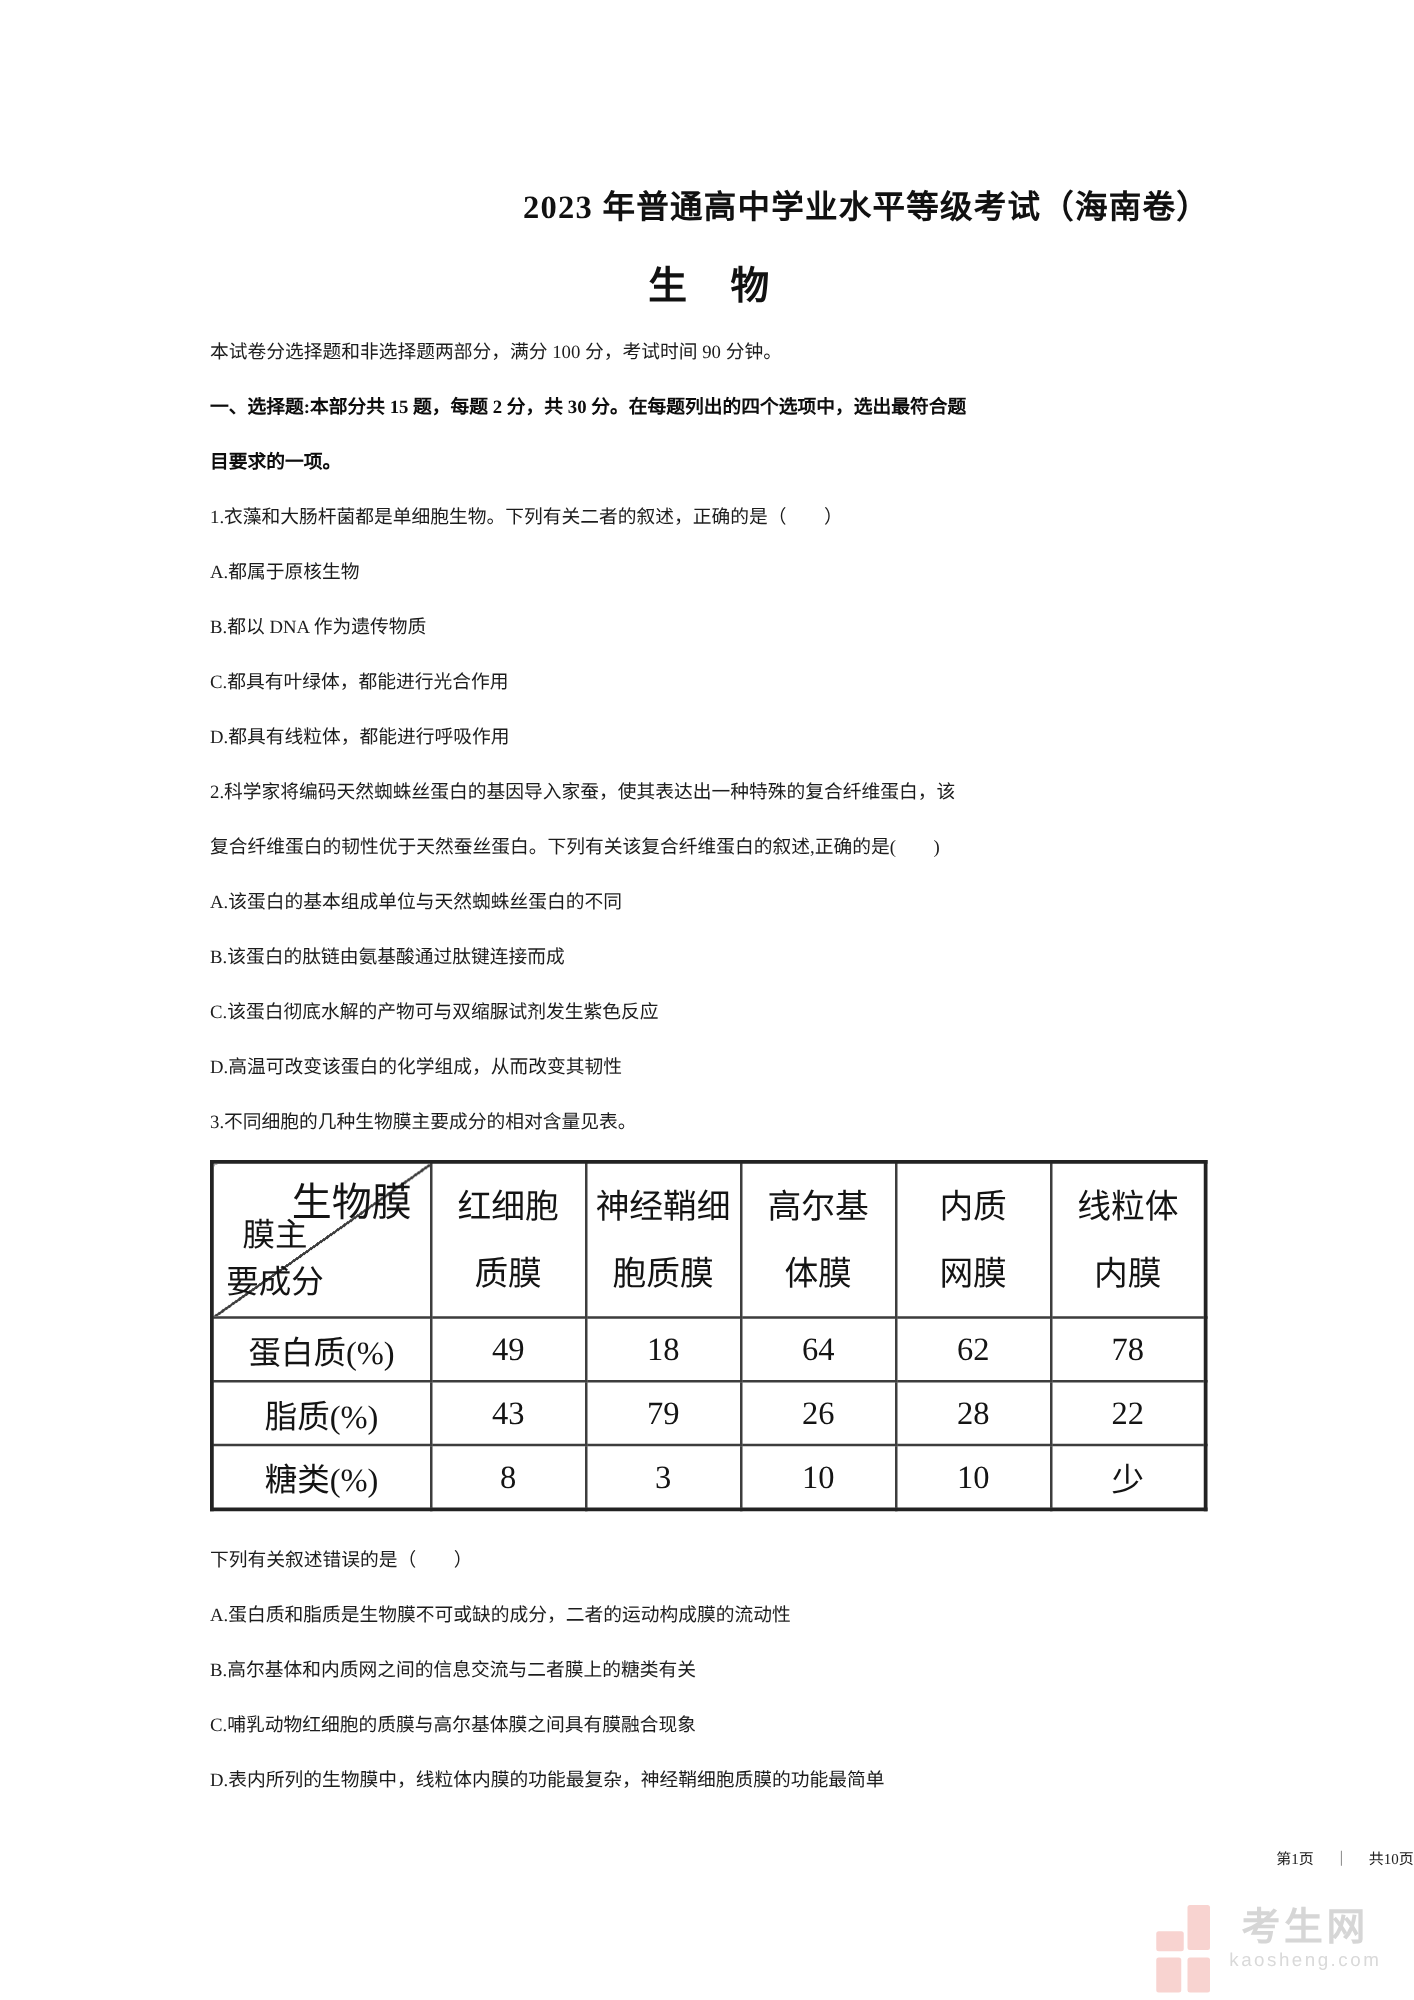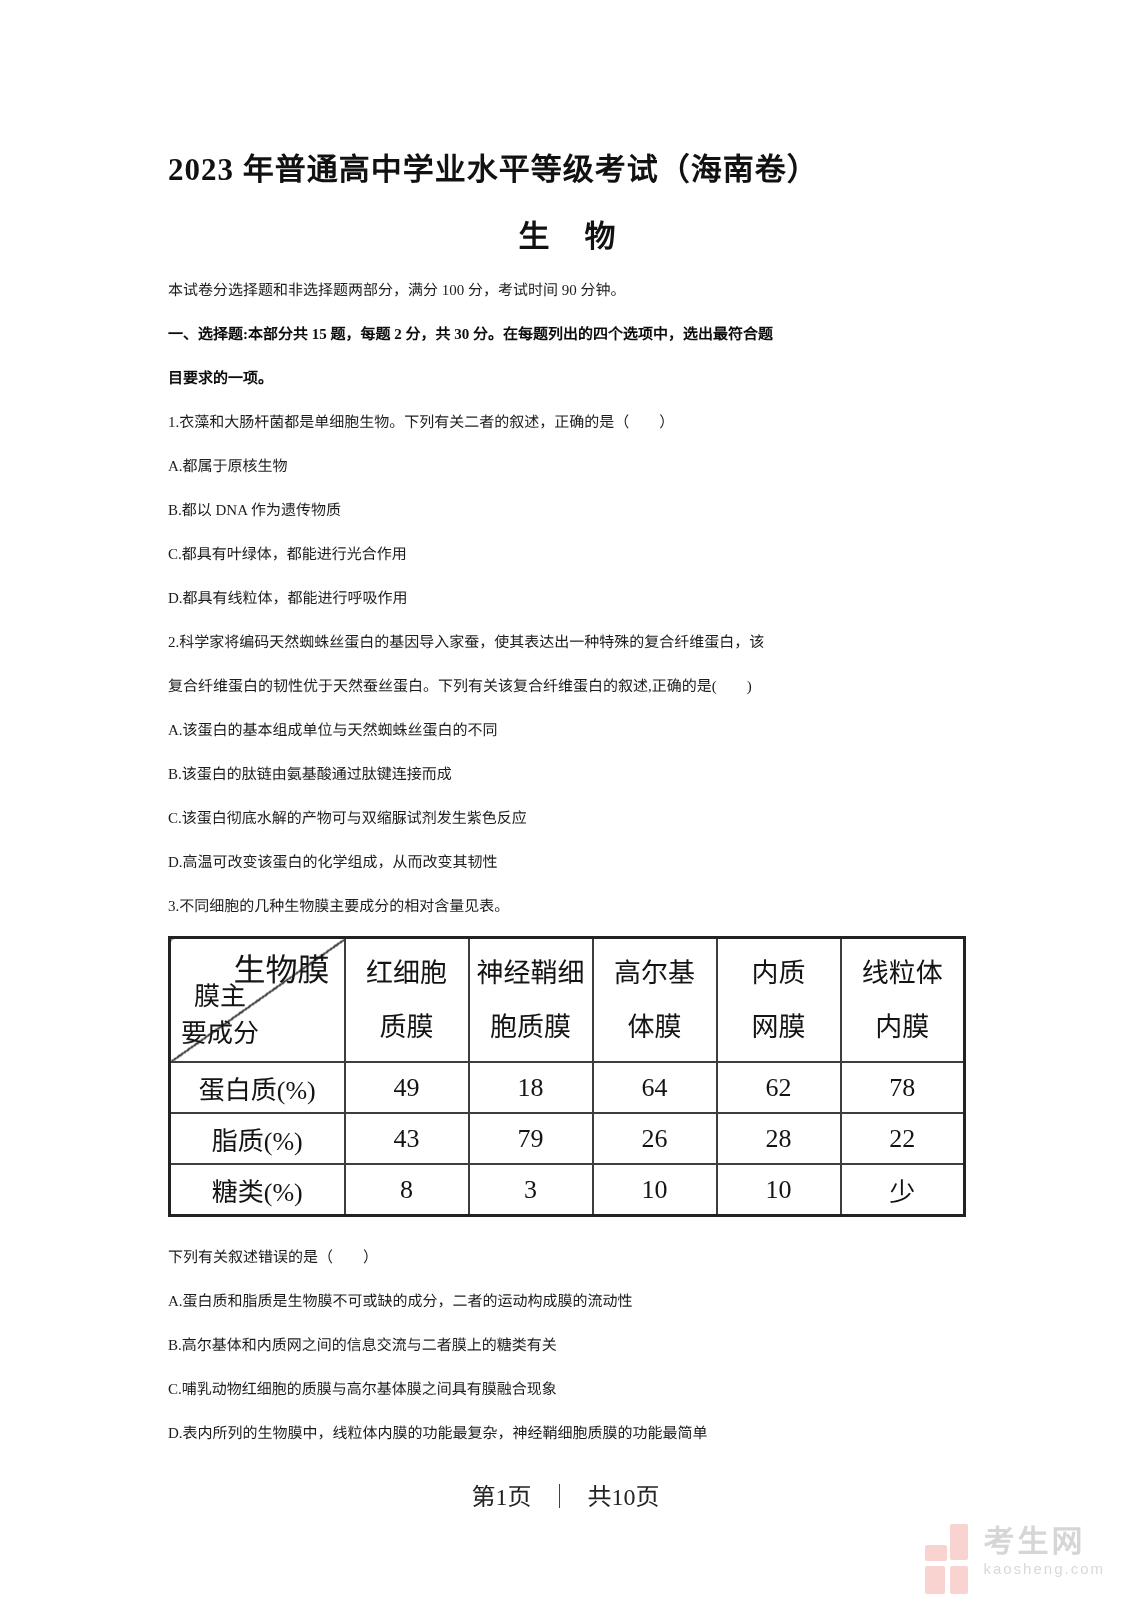--- a/index.html
+++ b/index.html
@@ -7,22 +7,22 @@
     position:relative;
     width:1131px;height:1600px;
     background:#ffffff;
     font-family:"Liberation Serif","DejaVu Serif",serif;
     color:#1c1c1c;
     overflow:hidden;
   }
   .content{position:absolute;left:168px;top:0;width:800px;}
   .title{
     margin:144px 0 0 0;
-    text-align:left;
-    font-size:31px;font-weight:bold;color:#111;
+    text-align:right;
+    font-size:26px;font-weight:bold;color:#111;
     letter-spacing:1px;
   }
   .subject{
     margin:22px 0 0 0;
     text-align:center;
     font-size:31px;font-weight:bold;color:#111;
     letter-spacing:2px;
   }
   .line{
     margin:0;
@@ -68,37 +68,37 @@
     font-size:32px;line-height:1.2;
   }
   .corner-bottom{
     position:absolute;bottom:8px;left:10px;
     font-size:26px;line-height:1.45;text-align:center;
   }
 
   
   .footer{
     position:absolute;left:0;top:1477px;width:100%;
-    text-align:center;font-size:24px;color:#222;
+    text-align:right;font-size:12px;color:#222;
     font-family:"Liberation Serif","DejaVu Serif",serif;
   }
   .footer .sep{margin:0 16px;color:#444;}
 
   
   .watermark{
     position:absolute;right:26px;bottom:6px;
     display:flex;align-items:flex-start;gap:10px;
   }
   .wm-logo{position:relative;width:48px;height:70px;}
   .wm-logo .b{position:absolute;background:#f8d3d0;border-radius:2px;}
   .b1{left:25px;top:0;width:18px;height:36px;}
   .b2{left:0;top:21px;width:22px;height:16px;}
   .b3{left:0;top:42px;width:20px;height:28px;}
   .b4{left:25px;top:42px;width:18px;height:28px;}
-  .wm-text{display:flex;flex-direction:column;align-items:flex-start;}
+  .wm-text{display:flex;flex-direction:column;align-items:center;}
   .wm-name{
     font-size:31px;line-height:1.15;
     color:#d6d6d6;letter-spacing:3px;
     font-family:"Liberation Sans","DejaVu Sans",sans-serif;
     font-weight:bold;
   }
   .wm-url{
     font-size:15px;color:#d9d9d9;letter-spacing:2px;
     font-family:"Liberation Sans","DejaVu Sans",sans-serif;
     font-weight:normal;

